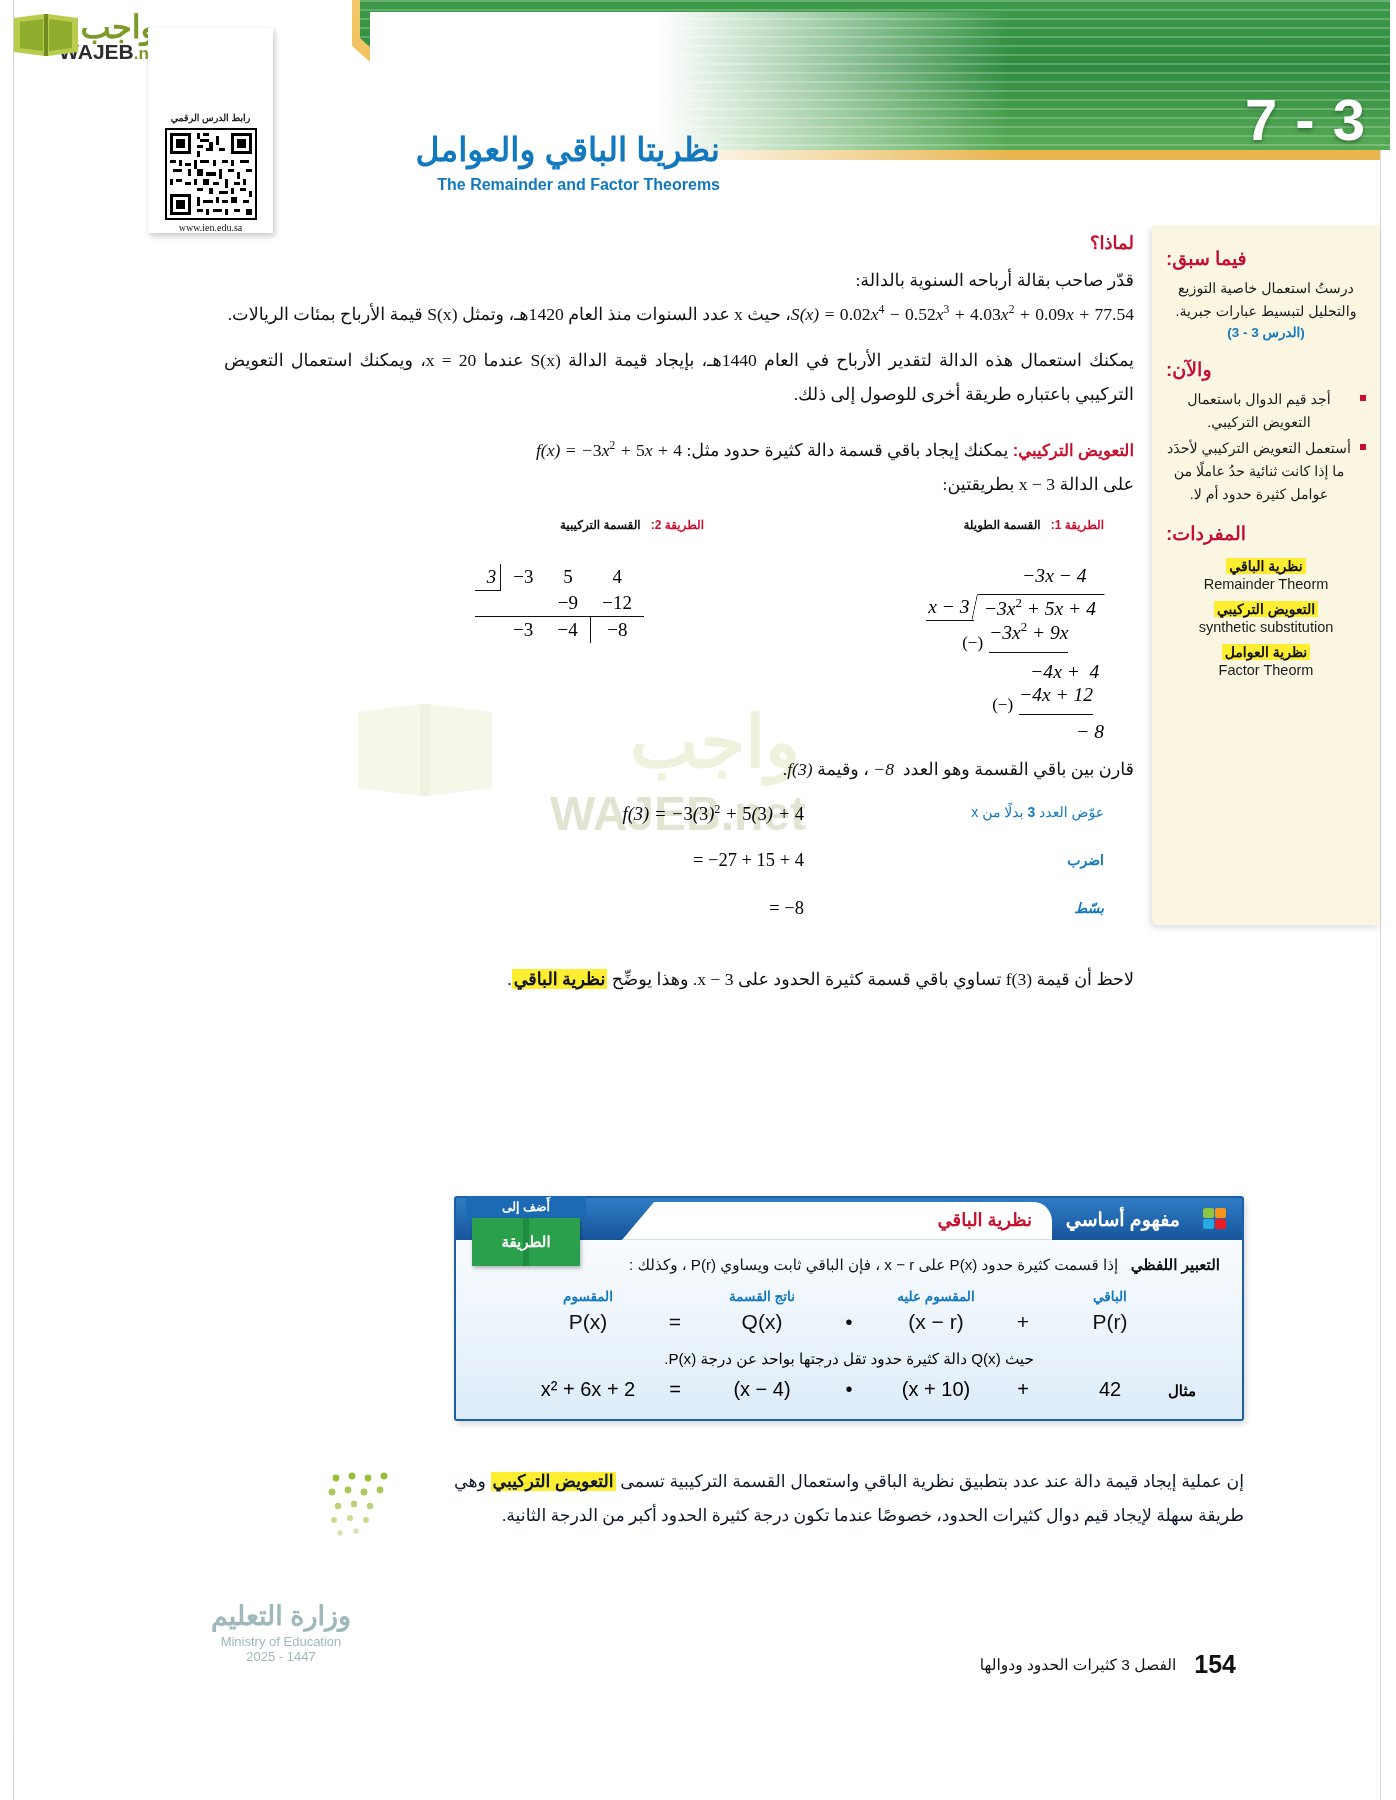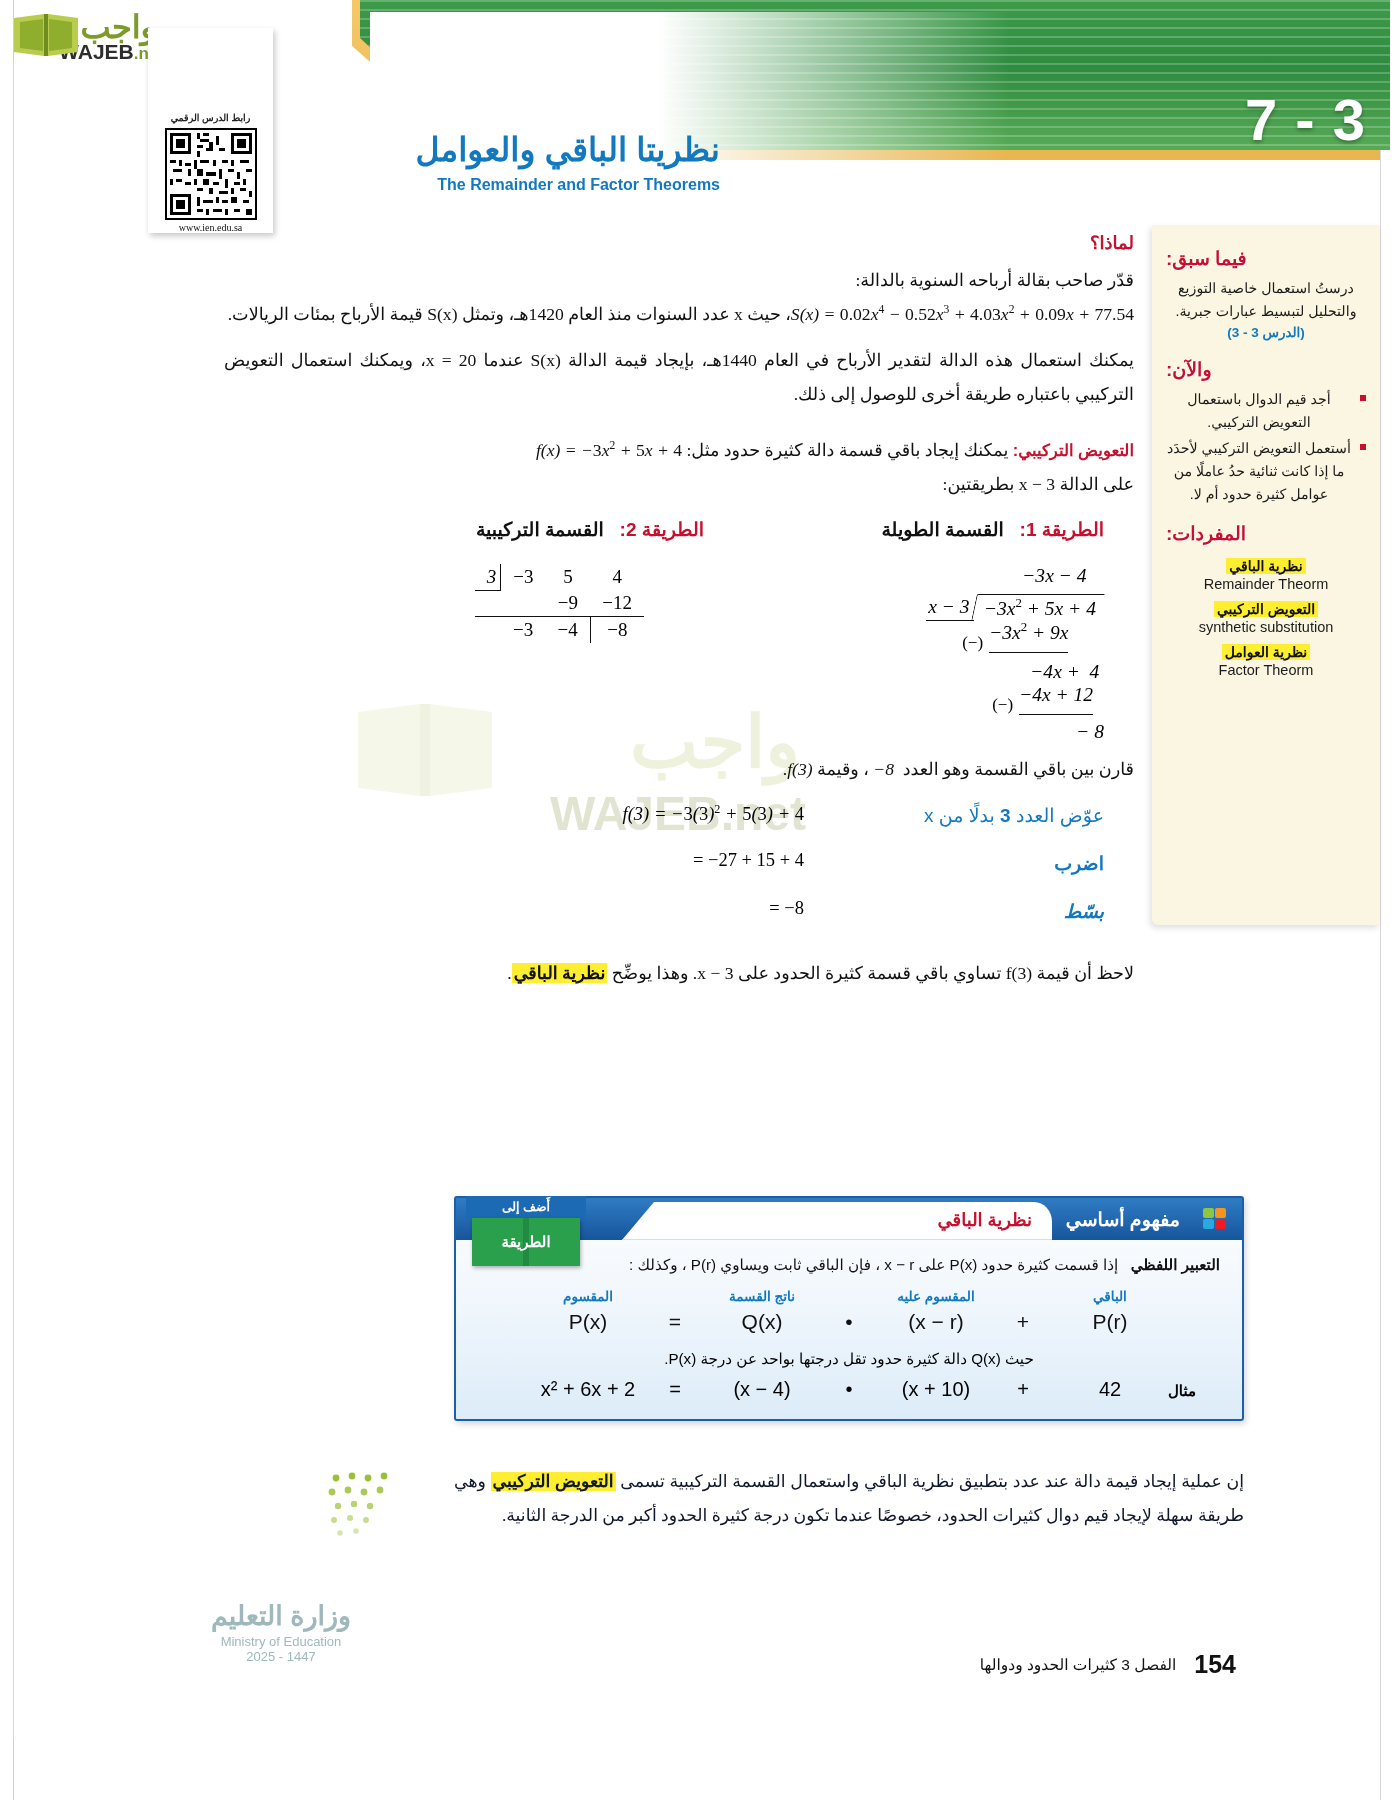--- a/index.html
+++ b/index.html
@@ -127,21 +127,21 @@
     line-height:1.95; text-align:justify; margin:0 0 11px 0;
   }
   .m { font-family:"Liberation Serif",serif; font-style:italic; direction:ltr; display:inline-block; }
   .mn { font-style:normal; }
   sup { font-size:.66em; vertical-align:super; font-style:normal;}
   .red-lead { color:#c8102e; font-weight:bold; font-family:"Liberation Sans",sans-serif; font-size:16.5px; }
 
   
   .div-area { position:relative; height:230px; margin-top:16px; }
   .method-label {
-    position:absolute; font-family:"Liberation Sans",sans-serif; font-size:19px; color:#111; font-weight:bold;margin-left:7px;
+    position:absolute; font-family:"Liberation Sans",sans-serif; font-size:12px; color:#111; font-weight:bold;margin-left:7px;
   }
   .method-num { color:#c8102e; font-weight:bold; }
 
   
   .synth { position:absolute; right:490px; top:46px; direction:ltr; font-family:"Liberation Serif",serif; font-size:19px; }
   .synth table { border-collapse:collapse; }
   .synth td { padding:2px 12px; text-align:center; font-style:italic; }
   .synth .num { font-style:normal; }
   .cell-div { border-left:1.6px solid #111; }
   .row-line td { border-top:1.6px solid #111; }
@@ -156,21 +156,21 @@
   .ul-b { border-bottom:1.6px solid #111; padding-bottom:8px; }
   .minus-tag { font-size:17px; padding-right:6px; }
 
   
   .compare { margin-top:4px; }
 
   
   .steps { position:relative; margin-top:16px; height:150px; }
   .step-eq { position:absolute; right:330px; direction:ltr; font-family:"Liberation Serif",serif; font-size:18.5px; font-style:italic; }
   .step-eq .mn { font-style:normal; }
-  .step-note { position:absolute; right:30px; font-family:"Liberation Sans",sans-serif; font-size:19px; color:#1379bf; }
+  .step-note { position:absolute; right:30px; font-family:"Liberation Sans",sans-serif; font-size:14px; color:#1379bf; }
 
   .hl { background:#fdee32; padding:0 2px; font-weight:bold; }
 
   
   .concept {
     position:absolute; right:152px; top:1196px; width:790px;
     border:2.4px solid #1b5fa8; border-radius:3px;
     background:linear-gradient(180deg,#ffffff 0%, #eaf3fb 65%, #dcecf8 100%);
     box-shadow:2px 3px 6px rgba(0,0,0,.16);
   }
@@ -476,21 +476,21 @@
     <div class="step-note" style="top:50px;">
       <b>اضرب</b>
     </div>
 
     <div class="step-eq" style="top:96px;"><span class="mn">= −8</span></div>
     <div class="step-note" style="top:98px;font-style:italic;">
       <b>بسّط</b>
     </div>
   </div>
 
-  <p class="p" style="margin-top:4px;">
+  <p class="p" style="margin-top:10px;">
     <span>لاحظ أن قيمة f(3) تساوي باقي قسمة كثيرة الحدود على x − 3. وهذا يوضِّح </span><span class="hl">نظرية الباقي</span><span>.</span>
   </p>
 </main>
 
 <section class="concept">
   <div class="concept-bar">
     <svg class="puzzle-icon" viewBox="0 0 26 24">
       <rect x="1" y="1" width="11" height="10" rx="2" fill="#8dc63f"></rect>
       <rect x="13" y="1" width="11" height="10" rx="2" fill="#f7941e"></rect>
       <rect x="1" y="12" width="11" height="10" rx="2" fill="#27aae1"></rect>

